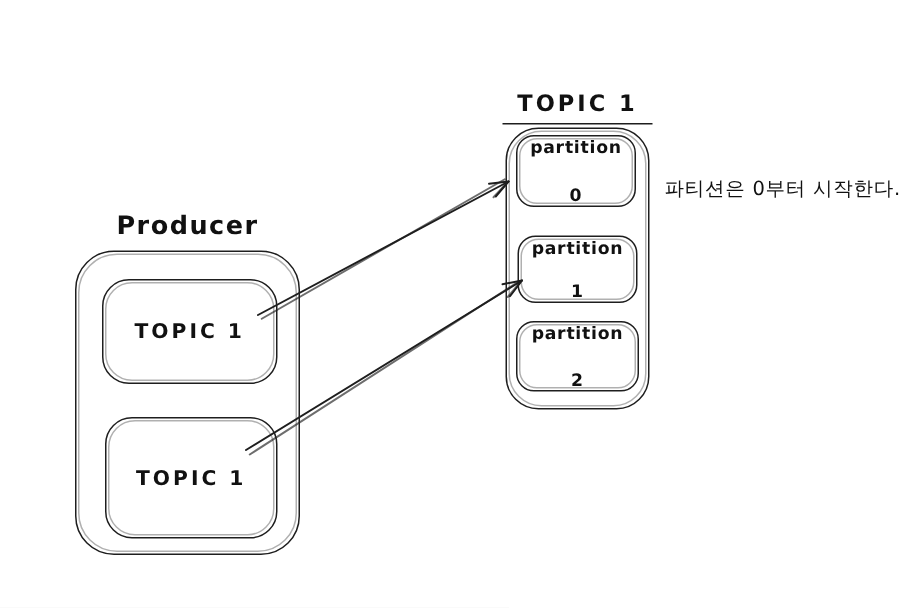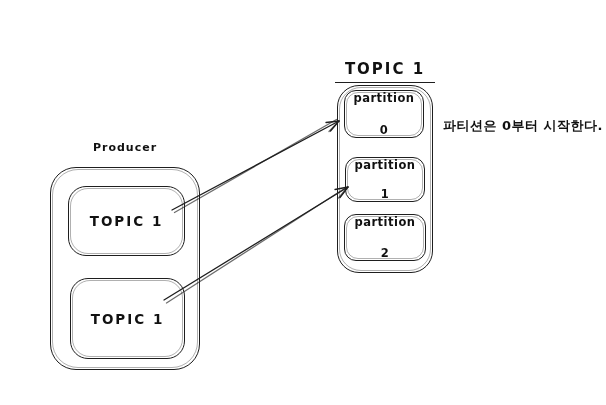--- a/index.html
+++ b/index.html
@@ -54,21 +54,21 @@
     font-weight: 600;
     letter-spacing: 2px;
     color: var(--text);
     white-space: nowrap;
   }
 
   .producer-title {
     position: absolute;
     left: 50px; top: 141px; width: 150px;
     text-align: center;
-    font-size: 11px;
+    font-size: 17px;
     font-weight: 600;
     letter-spacing: 1px;
   }
 
   .group-title {
     position: absolute;
     left: 335px; top: 60px; width: 100px; height: 23px;
     text-align: center;
     font-size: 15px;
     font-weight: 700;
@@ -86,21 +86,21 @@
     line-height: 1.25;
     font-size: 11.5px;
     font-weight: 600;
     letter-spacing: 0.5px;
   }
 
   .annotation {
     position: absolute;
     left: 443px; top: 117px;
     font-size: 13px;
-    font-weight: 700;
+    font-weight: 400;
     letter-spacing: 0.5px;
     white-space: nowrap;
   }
 
   .arrows {
     position: absolute;
     inset: 0;
     width: 100%;
     height: 100%;
     pointer-events: none;

